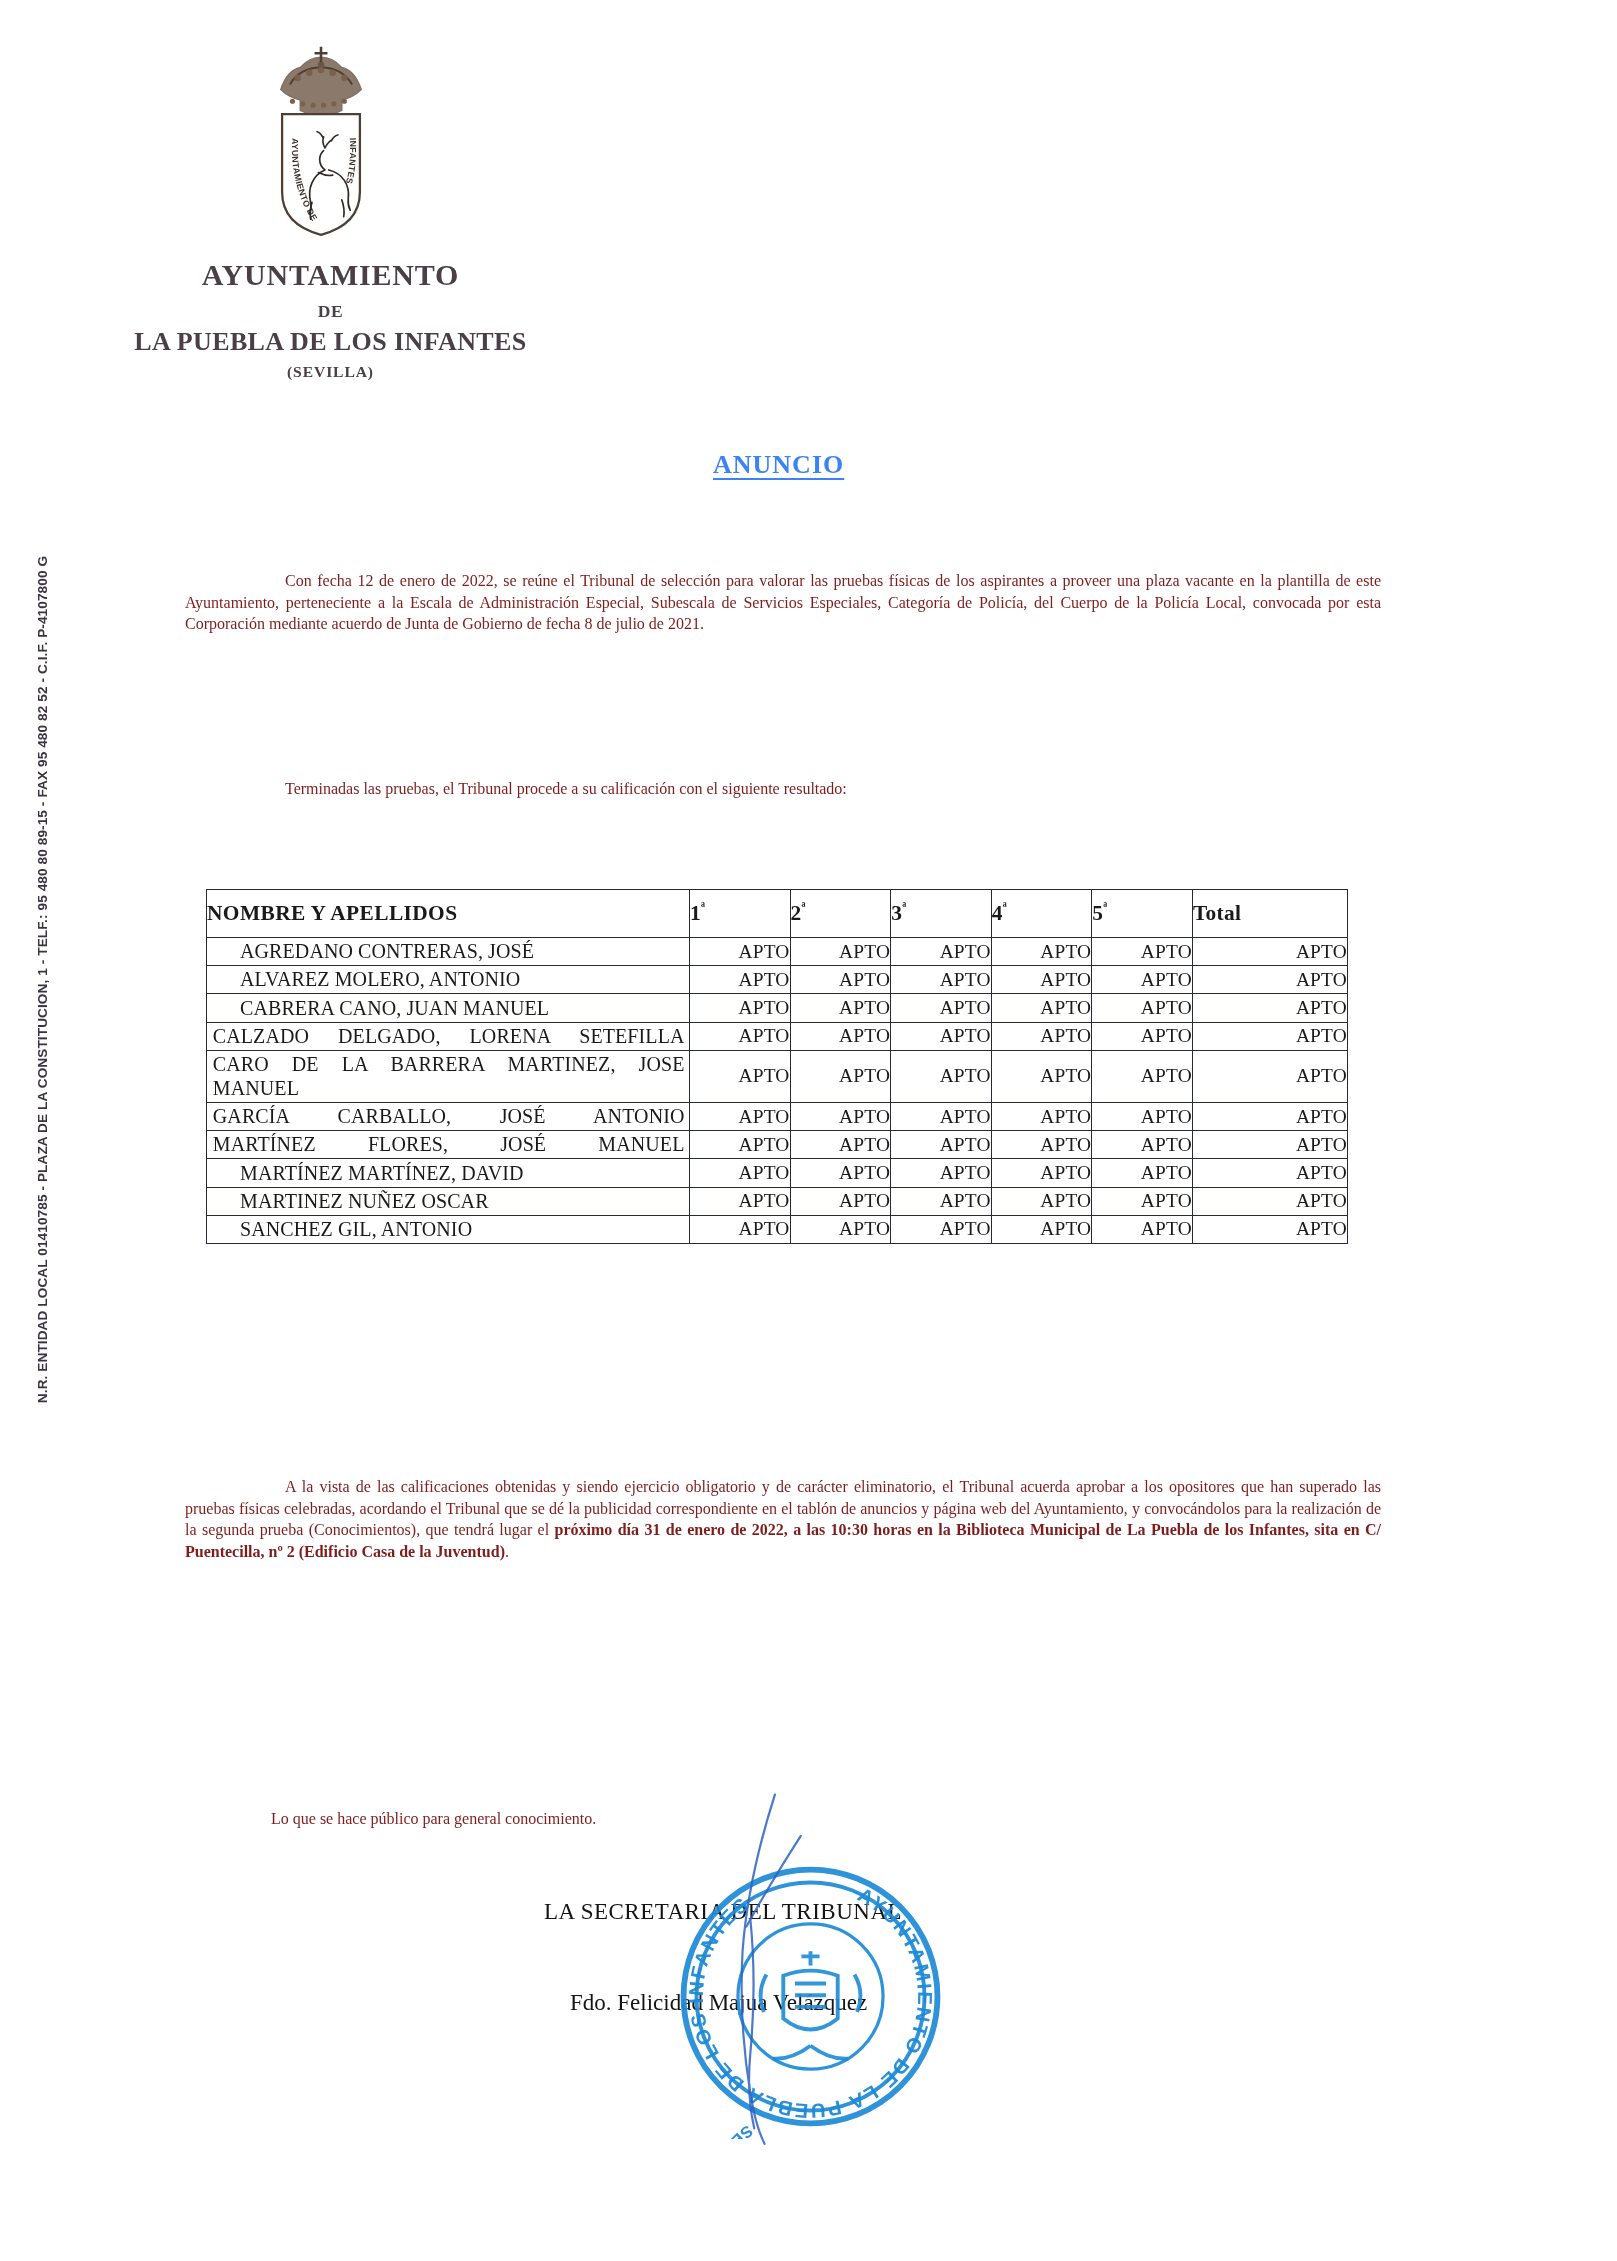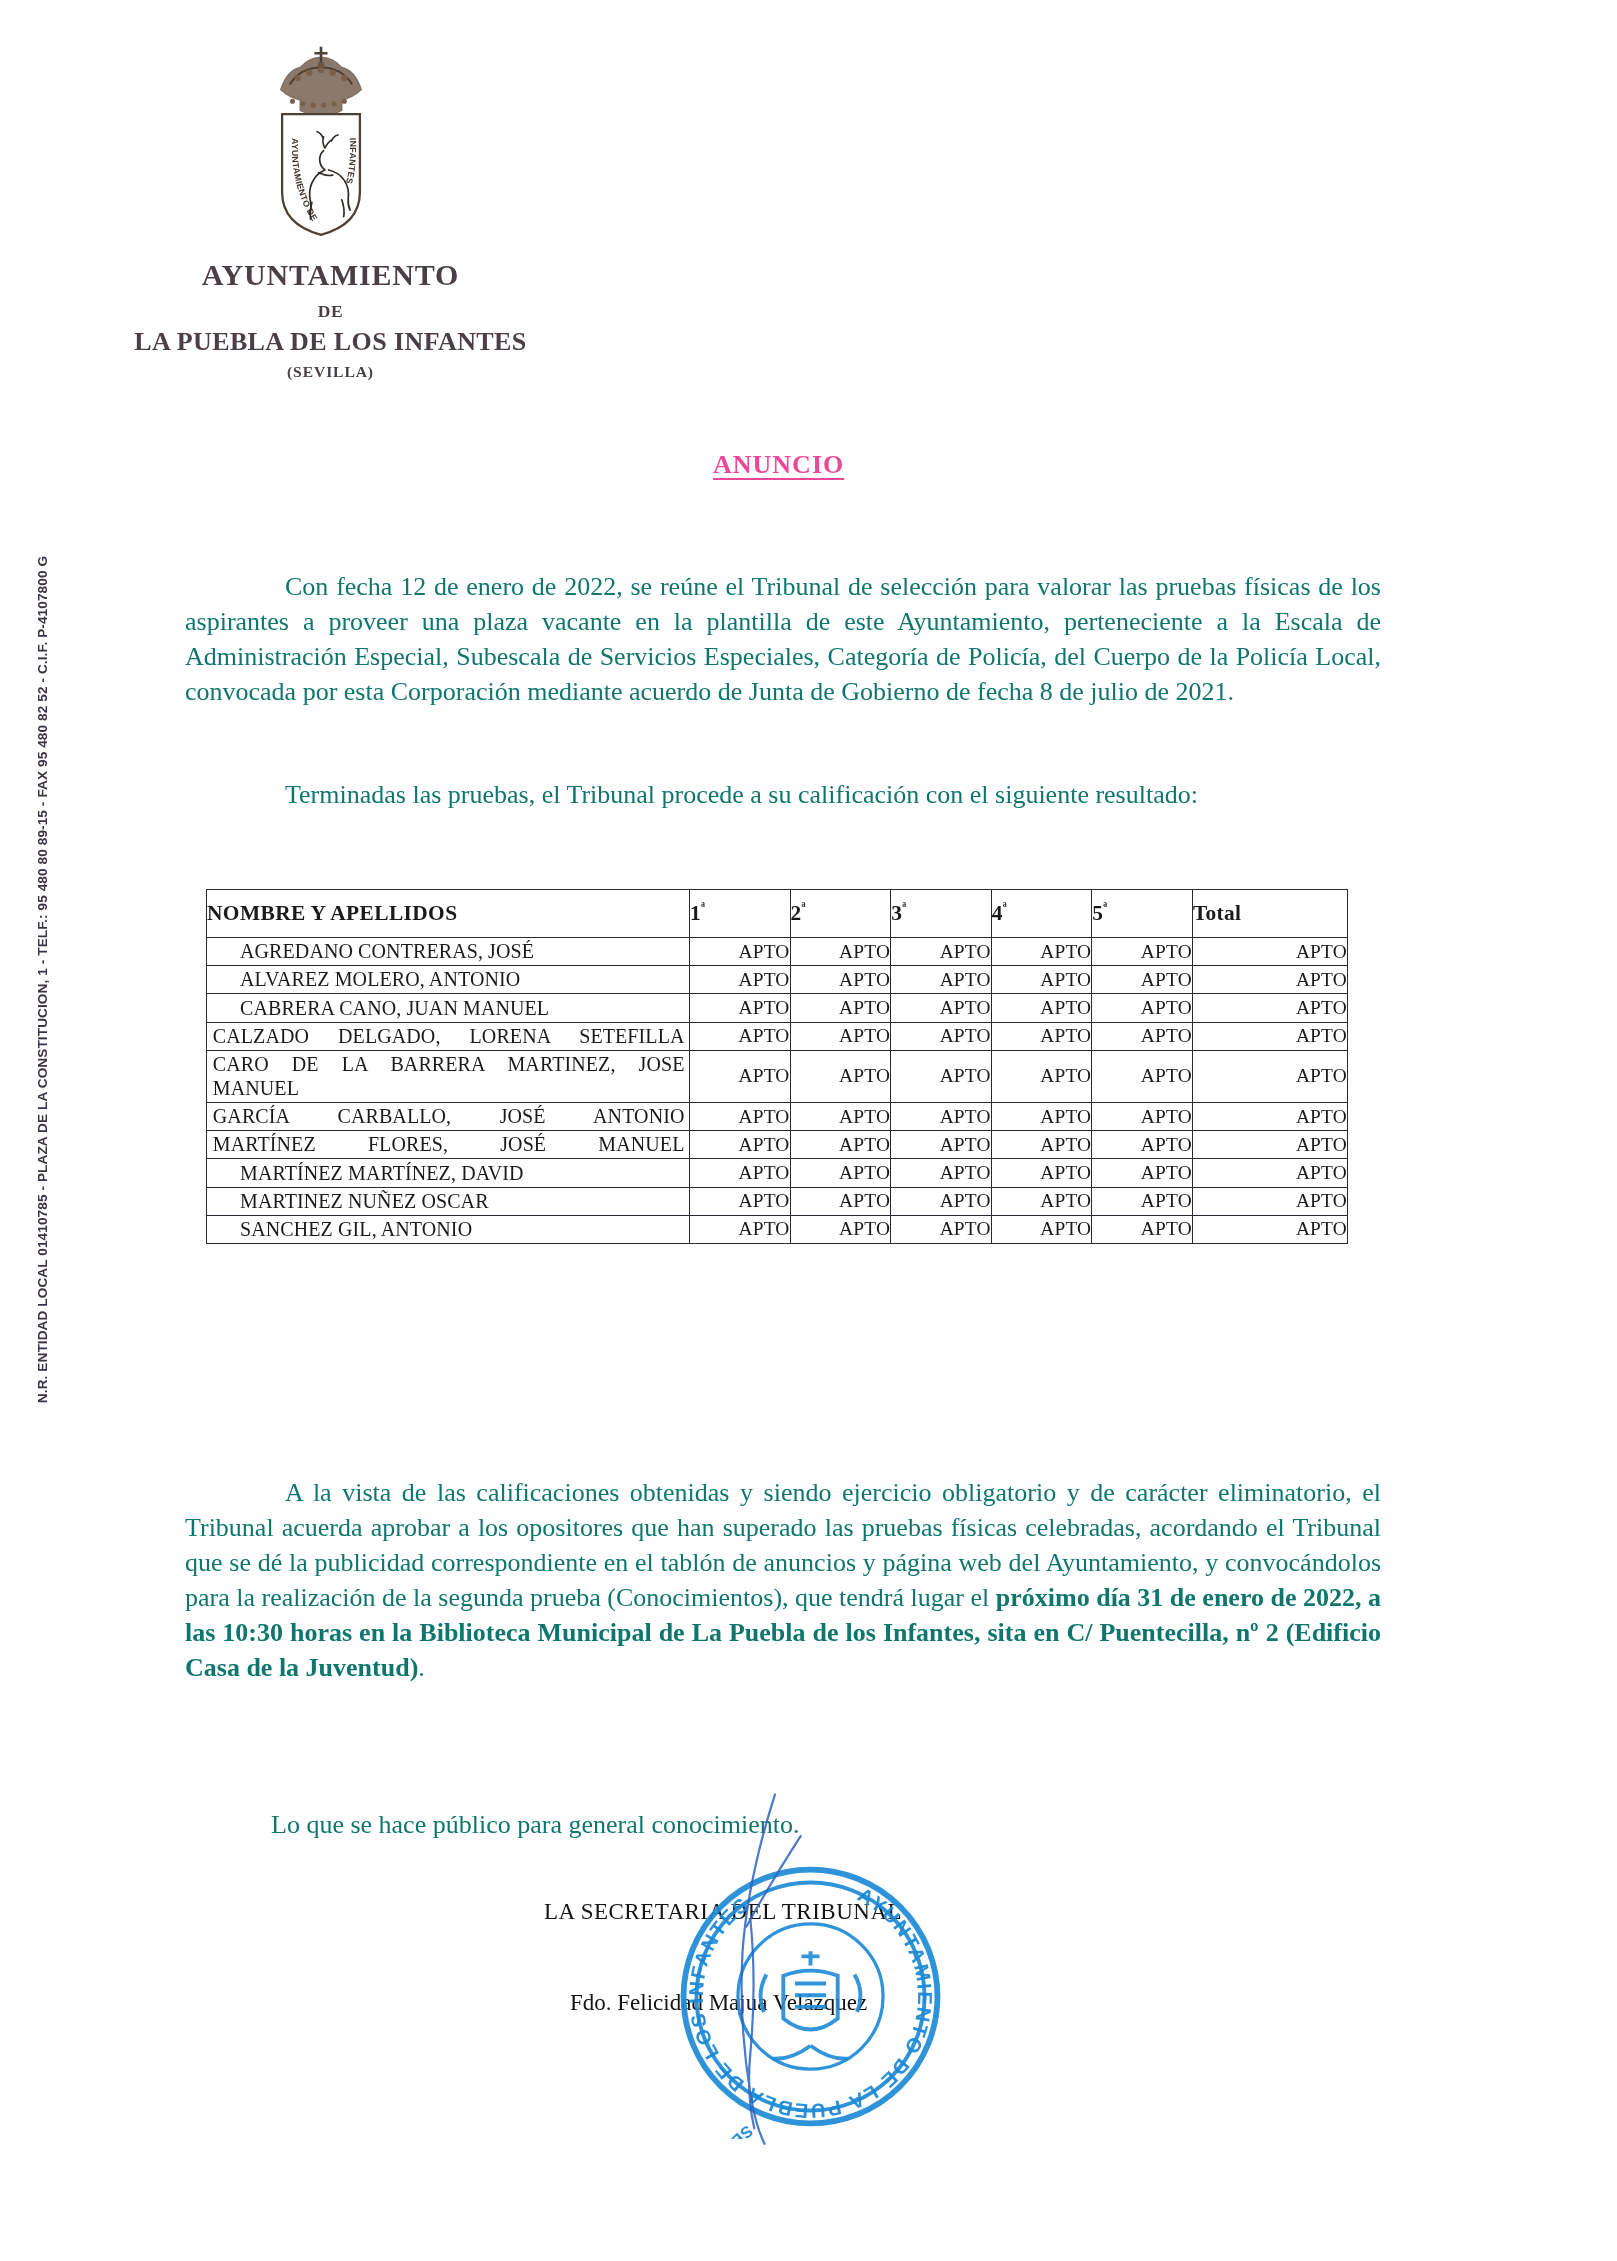--- a/index.html
+++ b/index.html
@@ -88,32 +88,32 @@
   .anuncio {
     position: absolute;
     left: 713px;
     top: 450px;
     font-size: 26px;
     font-weight: bold;
     letter-spacing: 1px;
     text-decoration: underline;
     text-underline-offset: 4.5px;
     text-decoration-thickness: 1.9px;
-    color: #ec4899;
+    color: #3b82f6;
   }
 
   
   .body-block {
     position: absolute;
     left: 185px;
     width: 1196px;
-    font-size: 26px;
+    font-size: 16px;
     line-height: 1.345;
     text-align: justify;
-    color: #0f766e;
+    color: #7f1d1d;
   }
   .body-block p { margin: 0; }
   .indent { text-indent: 100px; }
   .p1 { top: 570px; }
   .p2 { top: 778px; }
   .p3 { top: 1476px; }
   .p4 { top: 1808px; text-align: left; }
   .p4 .indent { text-indent: 86px; }
   .bold { font-weight: bold; }
 

